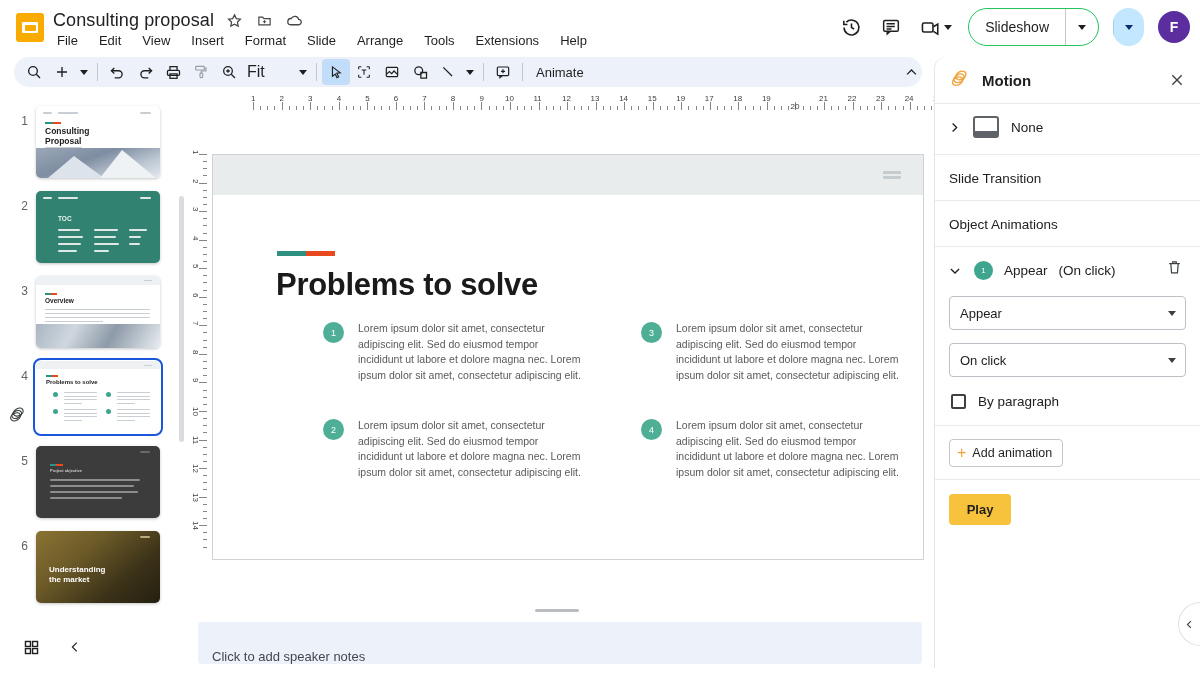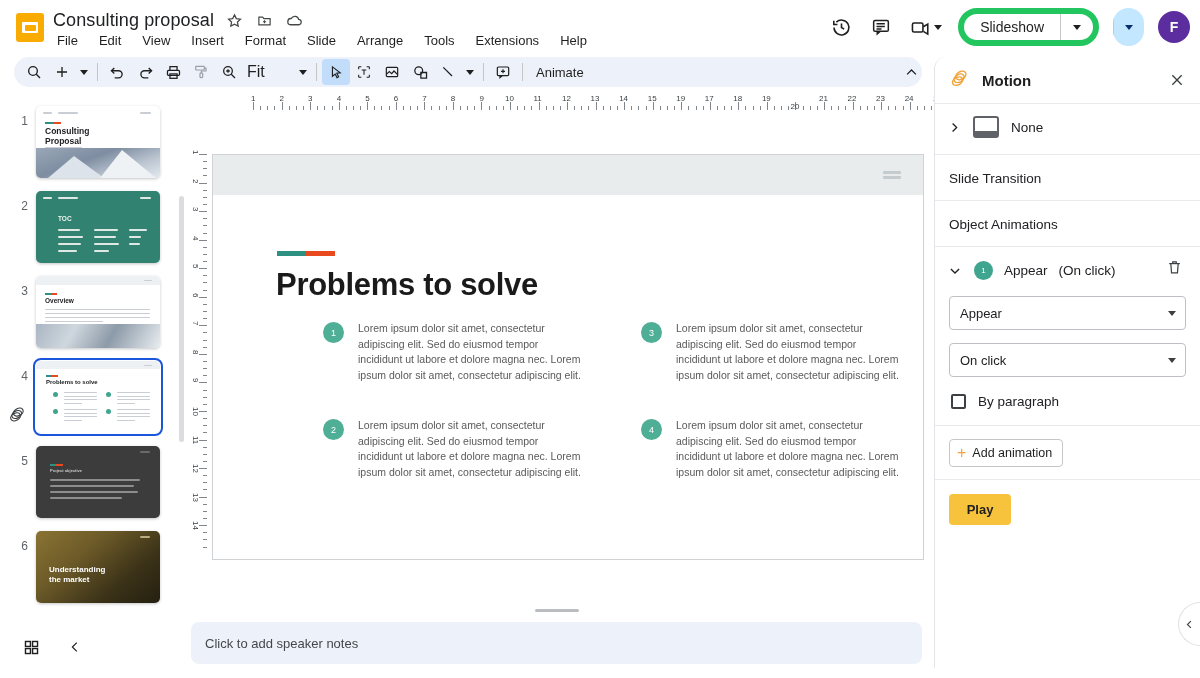--- a/index.html
+++ b/index.html
@@ -31,21 +31,21 @@
   .title-ico { width:20px; height:20px; display:flex; align-items:center; justify-content:center; color:#444746; }
   .title-ico svg { display:block; }
   .menu-row { position:absolute; left:53px; top:31px; display:flex; gap:13px; }
   .menu-item { font-size:13px; color:#1f1f1f; padding:2px 4px; border-radius:4px; cursor:default; }
 
   .top-right { position:absolute; right:10px; top:8px; display:flex; align-items:center; gap:6px; }
   .tr-icobtn { width:34px; height:34px; border-radius:50%; display:flex; align-items:center; justify-content:center; color:#1f1f1f;}
   .meet-btn { display:flex; align-items:center; gap:3px; padding:0 4px 0 6px; height:34px; border-radius:17px;}
   .caret { width:0;height:0;border-left:4px solid transparent;border-right:4px solid transparent;border-top:5px solid #1f1f1f;}
   .slideshow-wrap{
-    display:flex; align-items:center; height:38px; border:6px solid #22c55e; border-radius:19px; margin-left:6px; overflow:hidden;
+    display:flex; align-items:center; height:38px; border:1px solid #22c55e; border-radius:19px; margin-left:6px; overflow:hidden;
   }
   .slideshow-btn{ padding:0 16px; font-size:14px; color:#1f1f1f; height:38px; display:flex; align-items:center;}
   .slideshow-sep{ width:1px; height:38px; background:#c4c7c5;}
   .slideshow-caret{ width:32px; height:38px; display:flex; align-items:center; justify-content:center;}
   .share-wrap{
     display:flex; align-items:center; height:38px; border-radius:19px; background:#C2E7FF; margin-left:8px; overflow:hidden;
   }
   .share-btn{ display:flex; align-items:center; gap:8px; padding:0 14px 0 16px; height:38px; font-size:14px; color:#062e6f;}
   .share-sep{ width:1px; height:38px; background:#a8cdea;}
   .share-caret{ width:30px; height:38px; display:flex; align-items:center; justify-content:center;}
@@ -119,22 +119,22 @@
   .bullets{ position:absolute; left:110px; top:166px; width:580px; display:grid; grid-template-columns:1fr 1fr; column-gap:56px; row-gap:35px;}
   .bullet{ display:flex; gap:14px;}
   .bnum{
     flex:0 0 auto; width:21px; height:21px; border-radius:50%; background:#4FAF96;
     color:#fff; font-size:9px; display:flex; align-items:center; justify-content:center; margin-top:1px;
   }
   .btext{ font-size:10.5px; line-height:1.48; color:#5a5a5a; }
 
   .notes-drag{ position:absolute; left:345px; bottom:66px; width:44px; height:3px; background:#b9bdc1; border-radius:2px;}
   .notes-box{
-    position:absolute; left:1px; bottom:14px; right:12px; height:42px;
-    background:#EDF2FA; border-radius:8px; display:flex; align-items:center; padding-left:14px;
+    position:absolute; left:8px; bottom:14px; right:12px; height:42px;
+    background:#EDF2FA; border-radius:3px; display:flex; align-items:flex-end; padding-left:14px;
   }
   .notes-text{ font-size:13px; color:#44474a;}
 
   
   .panel{
     position:absolute; right:0; top:57px; width:266px; bottom:10px;
     background:#fff; border-left:1px solid #e3e5e8; border-top-left-radius:12px;
   }
   .panel-head{ height:46px; display:flex; align-items:center; padding:0 12px 0 14px; position:relative;}
   .panel-title{ font-size:15px; font-weight:bold; color:#1f1f1f; margin-left:12px;}

